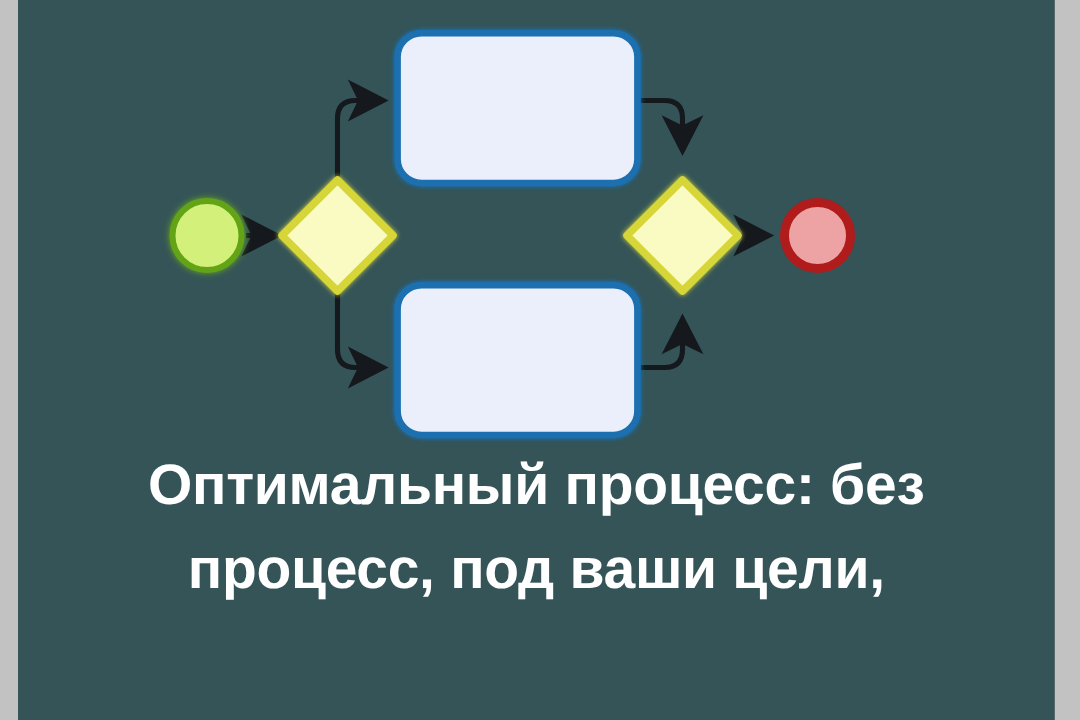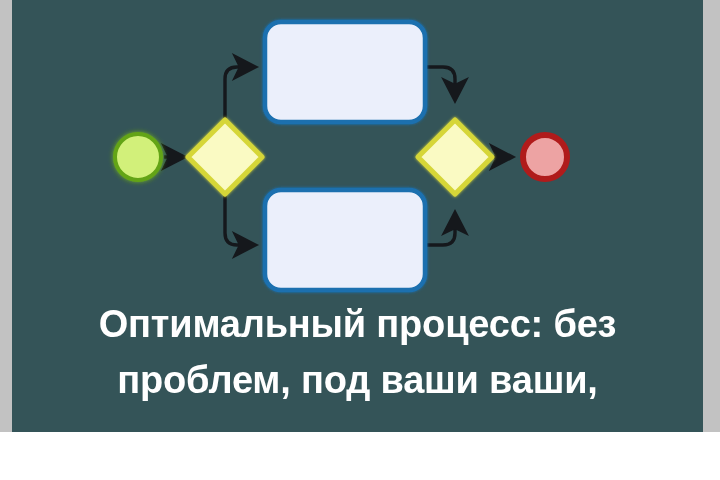--- a/index.html
+++ b/index.html
@@ -3,21 +3,21 @@
 <meta charset="utf-8">
 <style>
   html, body {
     margin: 0;
     padding: 0;
     background: #ffffff;
   }
   #canvas {
     position: relative;
     width: 720px;
-    height: 432px;
+    height: 480px;
     overflow: hidden;
     background: #404040;
     font-family: "Liberation Sans", sans-serif;
   }
   #stage {
     position: absolute;
     left: 12px;
     top: 0;
     width: 691px;
     height: 480px;
@@ -113,17 +113,17 @@
 
       <path d="M443,120 L480,157 L443,194 L406,157 Z" fill="#fafac3" stroke="#d6d639" stroke-width="5" stroke-linejoin="round" filter="url(#glowSoft)"></path>
 
       <circle cx="126" cy="157" r="23" fill="#d2f07a" stroke="#63a415" stroke-width="4" filter="url(#glowGreen)"></circle>
 
       <circle cx="533" cy="157" r="22" fill="#eda3a3" stroke="#b01b1b" stroke-width="6"></circle>
     </svg>
 
     <div id="caption">
       <span class="cap-line">Оптимальный процесс: без</span>
-      <span class="cap-line">проблем, под ваши ваши,</span>
+      <span class="cap-line">процесс, под ваши цели,</span>
     </div>
 
   </div>
 </div>
 
 </body></html>

